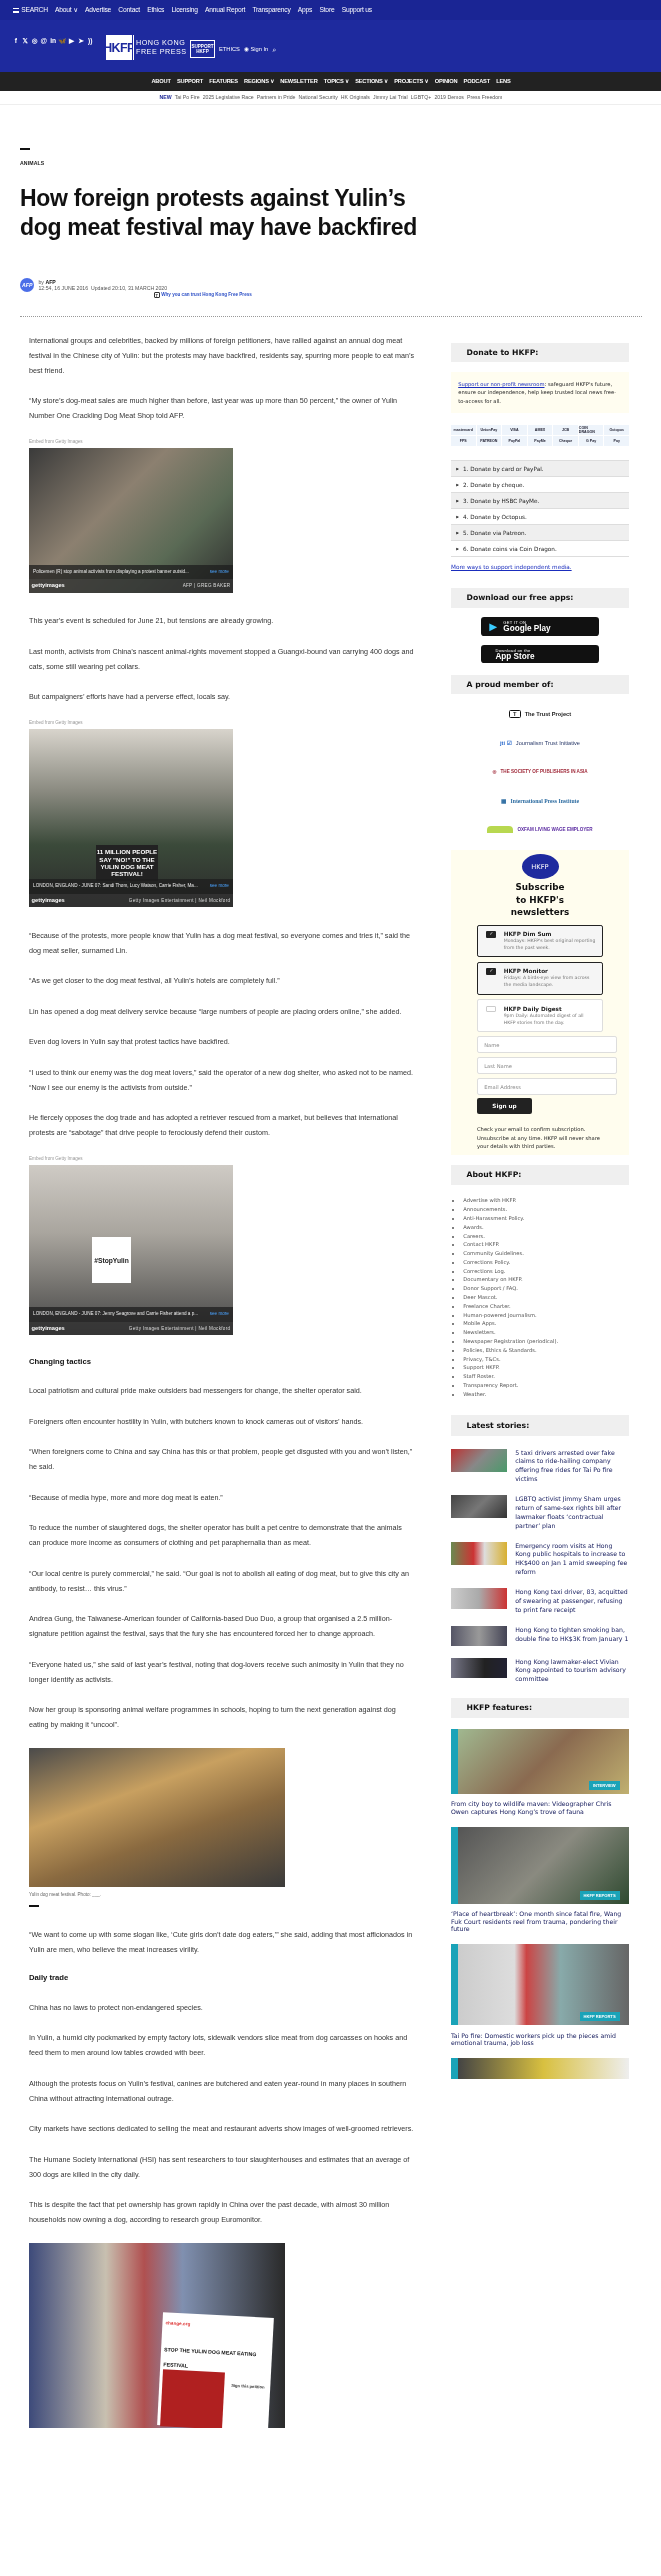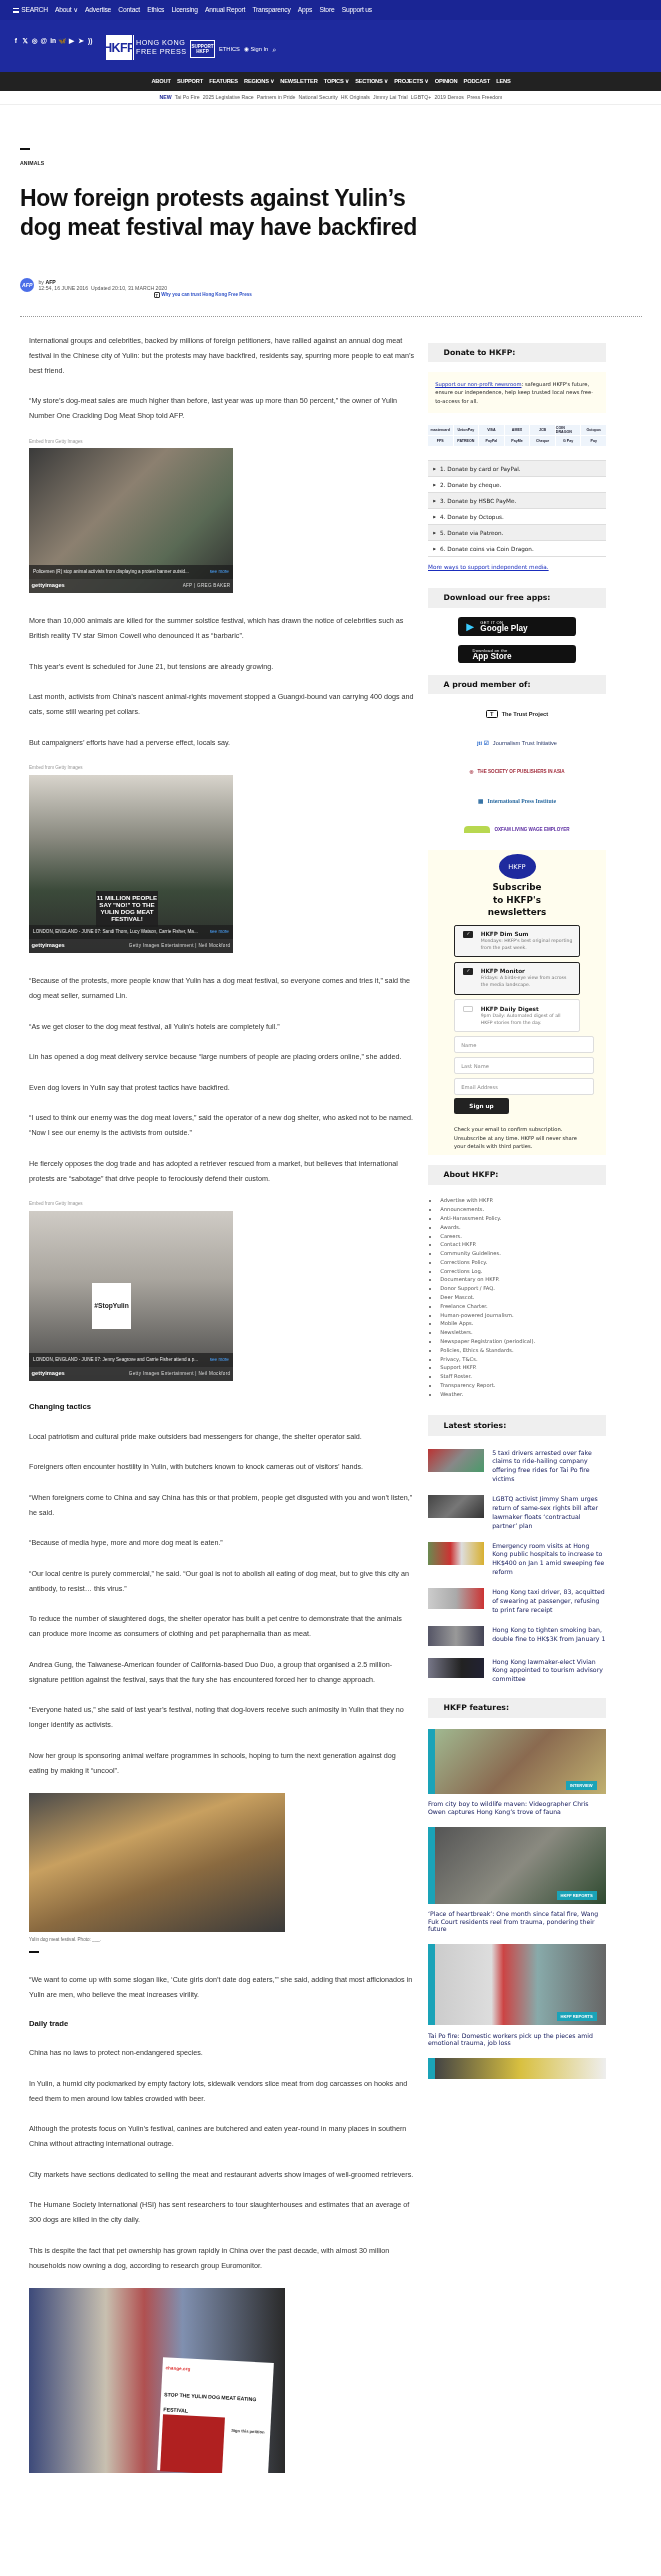--- a/index.html
+++ b/index.html
@@ -45,21 +45,21 @@
 .photo{position:relative;width:204px;background:#888;overflow:hidden;margin-bottom:20.6px}
 .photo .cap{position:absolute;left:0;right:0;bottom:13.4px;height:14.4px;background:rgba(30,30,30,.75);color:#eee;font-size:4.6px;line-height:14.4px;padding:0 4.1px;white-space:nowrap;overflow:hidden}
 .photo .cap .more{position:absolute;right:4.1px;color:#4aa3ff}
 .photo .foot{position:absolute;left:0;right:0;bottom:0;height:13.4px;background:rgba(50,50,50,.8);color:#ddd;font-size:4.6px;line-height:13.4px;padding:0 2.6px}
 .photo .foot .gi{font-weight:bold;color:#fff;font-size:5.7px}
 .photo .foot .cr{position:absolute;right:2.6px;letter-spacing:0.3px}
 .wide-photo{width:256px;background:#7a6b55;margin-bottom:4.1px}
 .fig-cap{font-size:4.6px;color:#666;margin-bottom:7.2px;line-height:7.2px}
 .short-bar{width:10.3px;height:2.1px;background:#111;margin-bottom:19.6px}
 
-.side{position:absolute;left:428px;width:178px}
+.side{position:absolute;left:451px;width:178px}
 .side-h{background:#efefef;font-weight:bold;font-size:7.7px;padding:0 15.5px;height:19.6px;line-height:19.6px;color:#111;font-family:"DejaVu Sans",sans-serif}
 .donate-box{background:#fffdf0;margin:10.3px 0 0;padding:7.2px;font-size:5.2px;line-height:8.8px;color:#222;font-family:"DejaVu Sans",sans-serif}
 .donate-box a{color:#1a2dbd;text-decoration:underline}
 .paygrid{display:grid;grid-template-columns:repeat(7,1fr);gap:1px;margin-top:11.3px}
 .paygrid span{height:10.3px;background:#eef4fb;font-size:3.6px;display:flex;align-items:center;justify-content:center;font-weight:bold;color:#223}
 .acc{margin-top:13.4px;border-top:0.5px solid #ddd}
 .acc div{height:16px;line-height:16px;padding-left:5.2px;font-size:5.7px;border-bottom:0.5px solid #ddd;font-family:"DejaVu Sans",sans-serif;color:#222}
 .acc div:nth-child(odd){background:#efefef}
 .acc div:before{content:"\25B6";font-size:3.6px;margin-right:4.1px;vertical-align:middle}
 .more-ways{display:block;margin-top:7.2px;font-size:5.7px;color:#1a2dbd;text-decoration:underline;font-family:"DejaVu Sans",sans-serif}
@@ -182,21 +182,20 @@
   <div class="article">
     <p>International groups and celebrities, backed by millions of foreign petitioners, have rallied against an annual dog meat festival in the Chinese city of Yulin: but the protests may have backfired, residents say, spurring more people to eat man’s best friend.</p>
     <p>“My store’s dog-meat sales are much higher than before, last year was up more than 50 percent,” the owner of Yulin Number One Crackling Dog Meat Shop told AFP.</p>
 
     <div class="embed-label">Embed from Getty Images</div>
     <div class="photo" style="height:145px;background:linear-gradient(135deg,#3a3a3a,#8c8070 40%,#5a6a55 70%,#2c2c2c)">
       <div class="cap"><span>Policemen (R) stop animal activists from displaying a protest banner outsid...</span><span class="more">see more</span></div>
       <div class="foot"><span class="gi">gettyimages</span><span class="cr">AFP | GREG BAKER</span></div>
     </div>
 
-    <p>More than 10,000 animals are killed for the summer solstice festival, which has drawn the notice of celebrities such as British reality TV star Simon Cowell who denounced it as “barbaric”.</p>
     <p>This year’s event is scheduled for June 21, but tensions are already growing.</p>
     <p>Last month, activists from China’s nascent animal-rights movement stopped a Guangxi-bound van carrying 400 dogs and cats, some still wearing pet collars.</p>
     <p>But campaigners’ efforts have had a perverse effect, locals say.</p>
 
     <div class="embed-label">Embed from Getty Images</div>
     <div class="photo" style="height:178px;background:linear-gradient(180deg,#d8d4cc,#8a8a80 35%,#3b4a3a 65%,#2a2a2a)">
       <div style="position:absolute;left:67px;top:116px;width:62px;height:36px;background:#222;color:#fff;font-size:6.2px;font-weight:bold;line-height:7.2px;text-align:center;padding-top:3.1px">11 MILLION PEOPLE SAY "NO!" TO THE YULIN DOG MEAT FESTIVAL!</div>
       <div class="cap"><span>LONDON, ENGLAND - JUNE 07: Sandi Thom, Lucy Watson, Carrie Fisher, Ma...</span><span class="more">see more</span></div>
       <div class="foot"><span class="gi">gettyimages</span><span class="cr">Getty Images Entertainment | Neil Mockford</span></div>
     </div>
@@ -213,22 +212,22 @@
       <div style="position:absolute;left:63px;top:72px;width:39px;height:46px;background:#fff;color:#222;font-size:6.7px;font-weight:bold;display:flex;align-items:center;justify-content:center">#StopYulin</div>
       <div class="cap"><span>LONDON, ENGLAND - JUNE 07: Jenny Seagrove and Carrie Fisher attend a p...</span><span class="more">see more</span></div>
       <div class="foot"><span class="gi">gettyimages</span><span class="cr">Getty Images Entertainment | Neil Mockford</span></div>
     </div>
 
     <h3>Changing tactics</h3>
     <p>Local patriotism and cultural pride make outsiders bad messengers for change, the shelter operator said.</p>
     <p>Foreigners often encounter hostility in Yulin, with butchers known to knock cameras out of visitors’ hands.</p>
     <p>“When foreigners come to China and say China has this or that problem, people get disgusted with you and won’t listen,” he said.</p>
     <p>“Because of media hype, more and more dog meat is eaten.”</p>
+    <p>To reduce the number of slaughtered dogs, the shelter operator has built a pet centre to demonstrate that the animals can produce more income as consumers of clothing and pet paraphernalia than as meat.</p>
     <p>“Our local centre is purely commercial,” he said. “Our goal is not to abolish all eating of dog meat, but to give this city an antibody, to resist… this virus.”</p>
-    <p>To reduce the number of slaughtered dogs, the shelter operator has built a pet centre to demonstrate that the animals can produce more income as consumers of clothing and pet paraphernalia than as meat.</p>
     <p>Andrea Gung, the Taiwanese-American founder of California-based Duo Duo, a group that organised a 2.5 million-signature petition against the festival, says that the fury she has encountered forced her to change approach.</p>
     <p>“Everyone hated us,” she said of last year’s festival, noting that dog-lovers receive such animosity in Yulin that they no longer identify as activists.</p>
     <p>Now her group is sponsoring animal welfare programmes in schools, hoping to turn the next generation against dog eating by making it “uncool”.</p>
 
     <div class="photo wide-photo" style="height:139px;background:linear-gradient(160deg,#4a4a4a,#c8a060 35%,#8a6a40 60%,#3a3a3a)"></div>
     <div class="fig-cap">Yulin dog meat festival. Photo: ___.</div>
     <div class="short-bar"></div>
 
     <p>“We want to come up with some slogan like, ‘Cute girls don’t date dog eaters,’” she said, adding that most afficionados in Yulin are men, who believe the meat increases virility.</p>
     <h3>Daily trade</h3>

